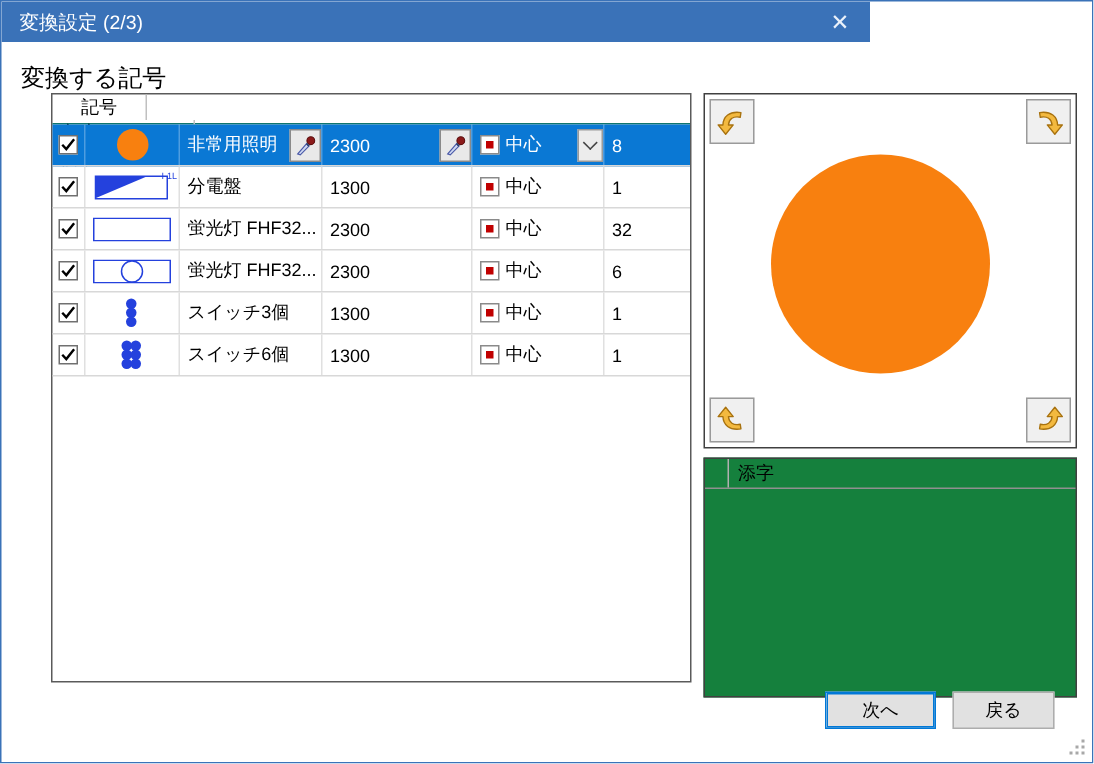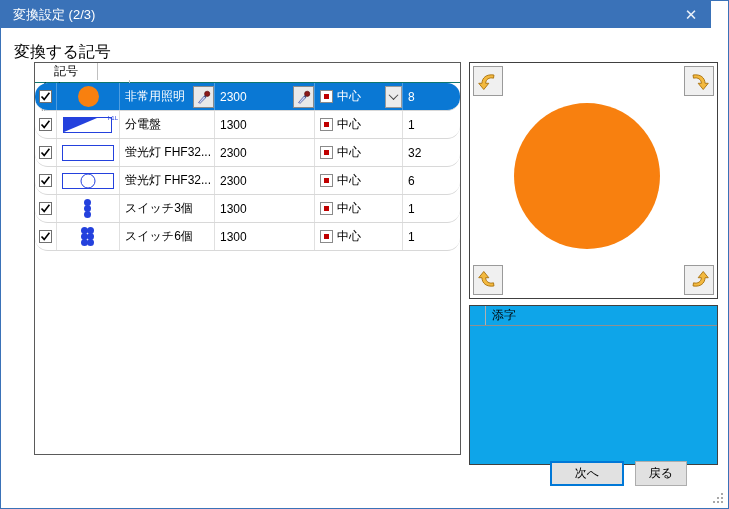--- a/index.html
+++ b/index.html
@@ -3,36 +3,36 @@
 <meta charset="utf-8">
 <style>
   * { margin:0; padding:0; box-sizing:border-box; }
   html,body { width:729px; height:509px; }
   body { font-family:"Liberation Sans","DejaVu Sans",sans-serif; font-size:12px; color:#000; }
 
   .dialog { position:relative; width:729px; height:509px; background:#fff;
             border:1px solid #3a72b8; overflow:hidden; }
 
   
-  .titlebar { position:absolute; left:0; top:0; width:710px; height:27px;
+  .titlebar { position:absolute; left:0; top:0; width:579px; height:27px;
               background:#3a72b8; color:#fff; display:flex; align-items:center; }
   .titlebar .title { margin-left:12px; font-size:13px; }
   .titlebar .close { margin-left:auto; width:40px; height:27px; display:flex;
                      align-items:center; justify-content:center; font-size:15px;
                      color:#eaf1fa; cursor:default; }
 
   .section-label { position:absolute; left:13px; top:41px; font-size:16px; }
 
   
   .table { position:absolute; left:33px; top:61px; width:427px; height:393px;
            border:1px solid #5a5a5a; background:#fff; display:flex; flex-direction:column; }
   .thead { display:flex; height:20px; border-bottom:1px solid #0f766e;flex-direction:column; }
   .thead .c { display:flex; align-items:center; padding-left:5px;
               border-right:1px solid #c0c0c0; }
-  .trow { display:flex; height:28px; border-bottom:1px solid #d8d8d8;border-radius:13px; }
+  .trow { display:flex; height:28px; border-bottom:1px solid #d8d8d8; }
   .trow .c { display:flex; align-items:center; padding-left:5px;
              border-right:1px solid #e0e0e0; overflow:hidden; white-space:nowrap; }
   .c-check { width:22px; justify-content:center; padding-left:0 !important; }
   .c-sym   { width:63px; justify-content:center; padding-left:0 !important; position:relative; }
   .c-name  { width:95px; }
   .c-height{ width:100px; }
   .c-ref   { width:88px; }
   .c-count { flex:1; border-right:none !important; }
   .trow.selected { background:#0a78d4; color:#fff; }
   .trow.selected .c { border-right-color:rgba(255,255,255,.28); }
@@ -71,33 +71,33 @@
          border:1px solid #9a9a9a; display:flex; align-items:center;
          justify-content:center; padding:0; }
   .rot svg { width:22px; height:22px; }
   .rot-tl { left:3px; top:3px; }
   .rot-tr { right:3px; top:3px; }  .rot-tr svg { transform:scaleX(-1); }
   .rot-bl { left:3px; bottom:3px; } .rot-bl svg { transform:scaleY(-1); }
   .rot-br { right:3px; bottom:3px; } .rot-br svg { transform:scale(-1,-1); }
 
   
   .subscript { position:absolute; left:468px; top:304px; width:249px; height:160px;
-               background:#0ea5e9; border:1px solid #404040; }
+               background:#15803d; border:1px solid #404040; }
   .subscript .shead { height:20px; border-bottom:1px solid #909090; display:flex; align-items:center; }
   .subscript .sdiv { width:16px; height:100%; border-right:1px solid #b0b0b0; }
   .subscript .slabel { padding-left:6px; }
   .subscript .sbody { height:128px; }
 
   
   .btn { position:absolute; height:25px; background:#e1e1e1; border:1px solid #adadad;
          font-family:inherit; font-size:12px; display:flex; align-items:center;
          justify-content:center; }
   .btn-next { left:549px; top:460px; width:74px; border:1px solid #0078d7;
               box-shadow:inset 0 0 0 1px #0078d7; }
-  .btn-back { left:634px; top:460px; width:52px; }
+  .btn-back { left:634px; top:460px; width:68px; }
 
   .grip { position:absolute; right:5px; bottom:5px; width:12px; height:12px; }
   .grip i { position:absolute; width:2px; height:2px; background:#a8a8a8; }
   .g1{right:0;bottom:0}.g2{right:4px;bottom:0}.g3{right:8px;bottom:0}
   .g4{right:0;bottom:4px}.g5{right:4px;bottom:4px}.g6{right:0;bottom:8px}
 </style>
 </head>
 <body>
 
 <div class="dialog">

